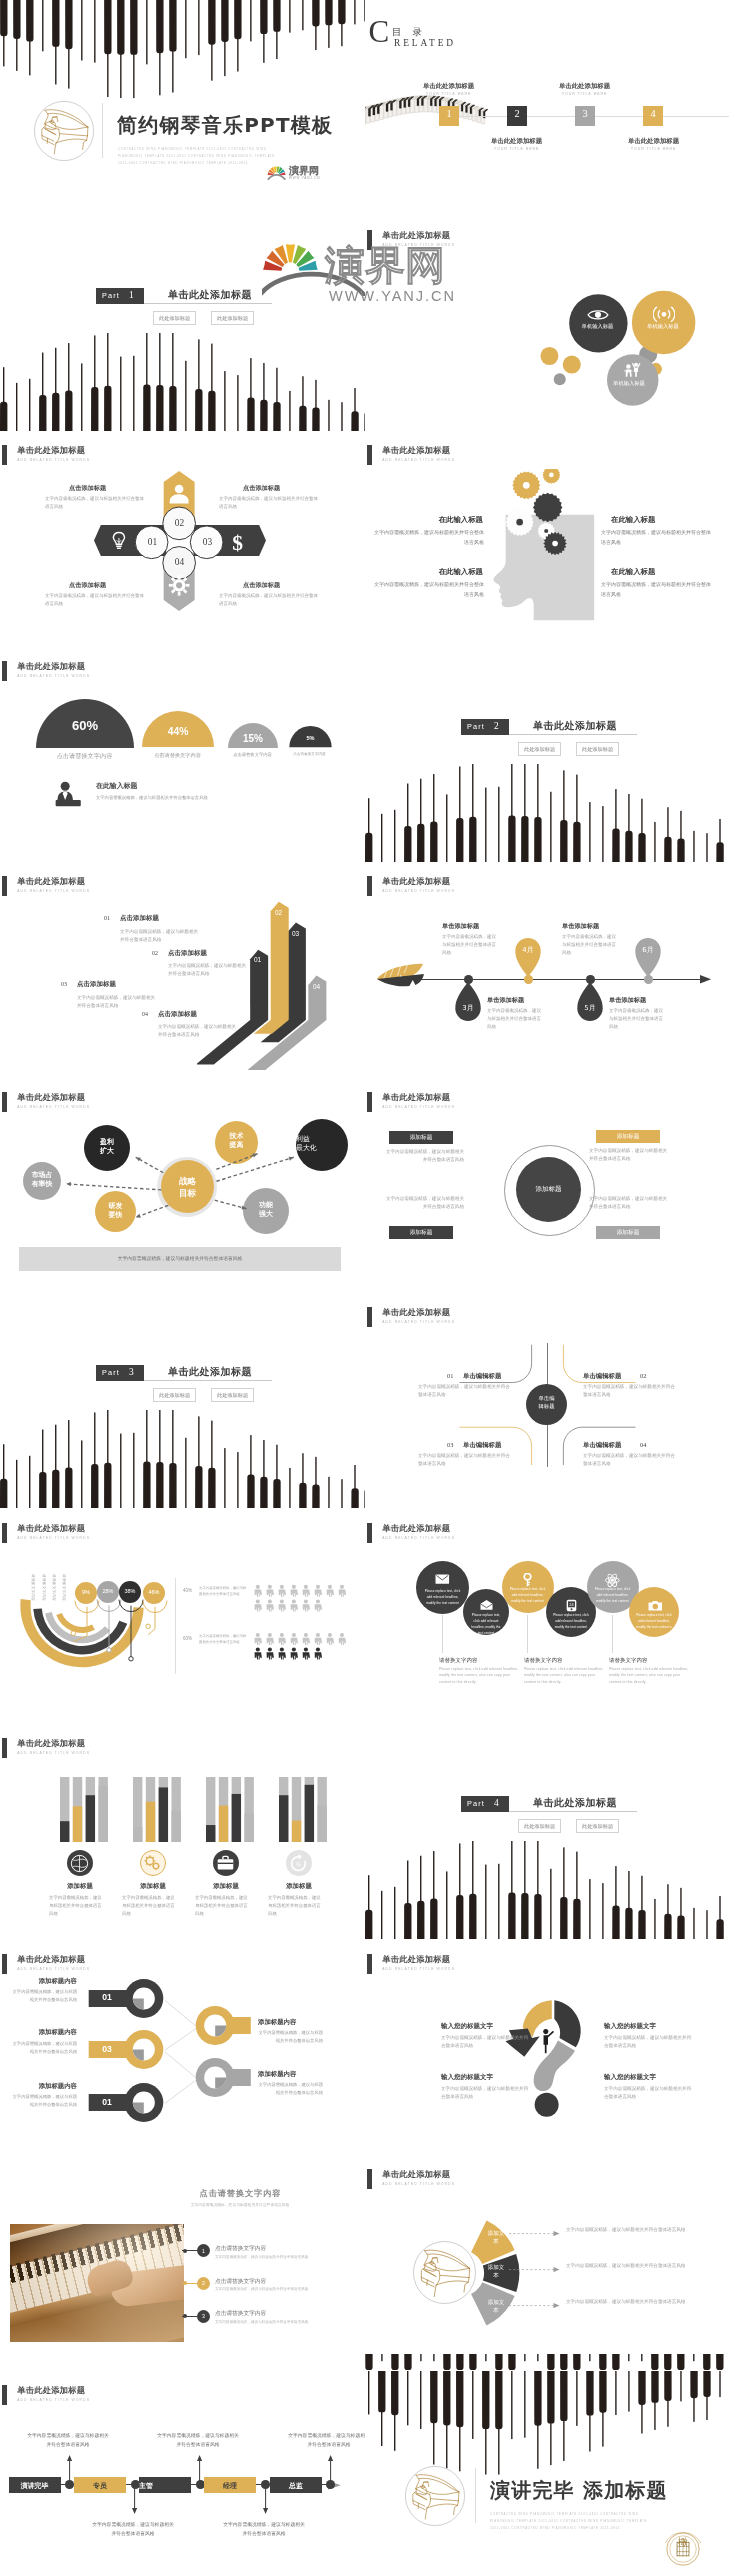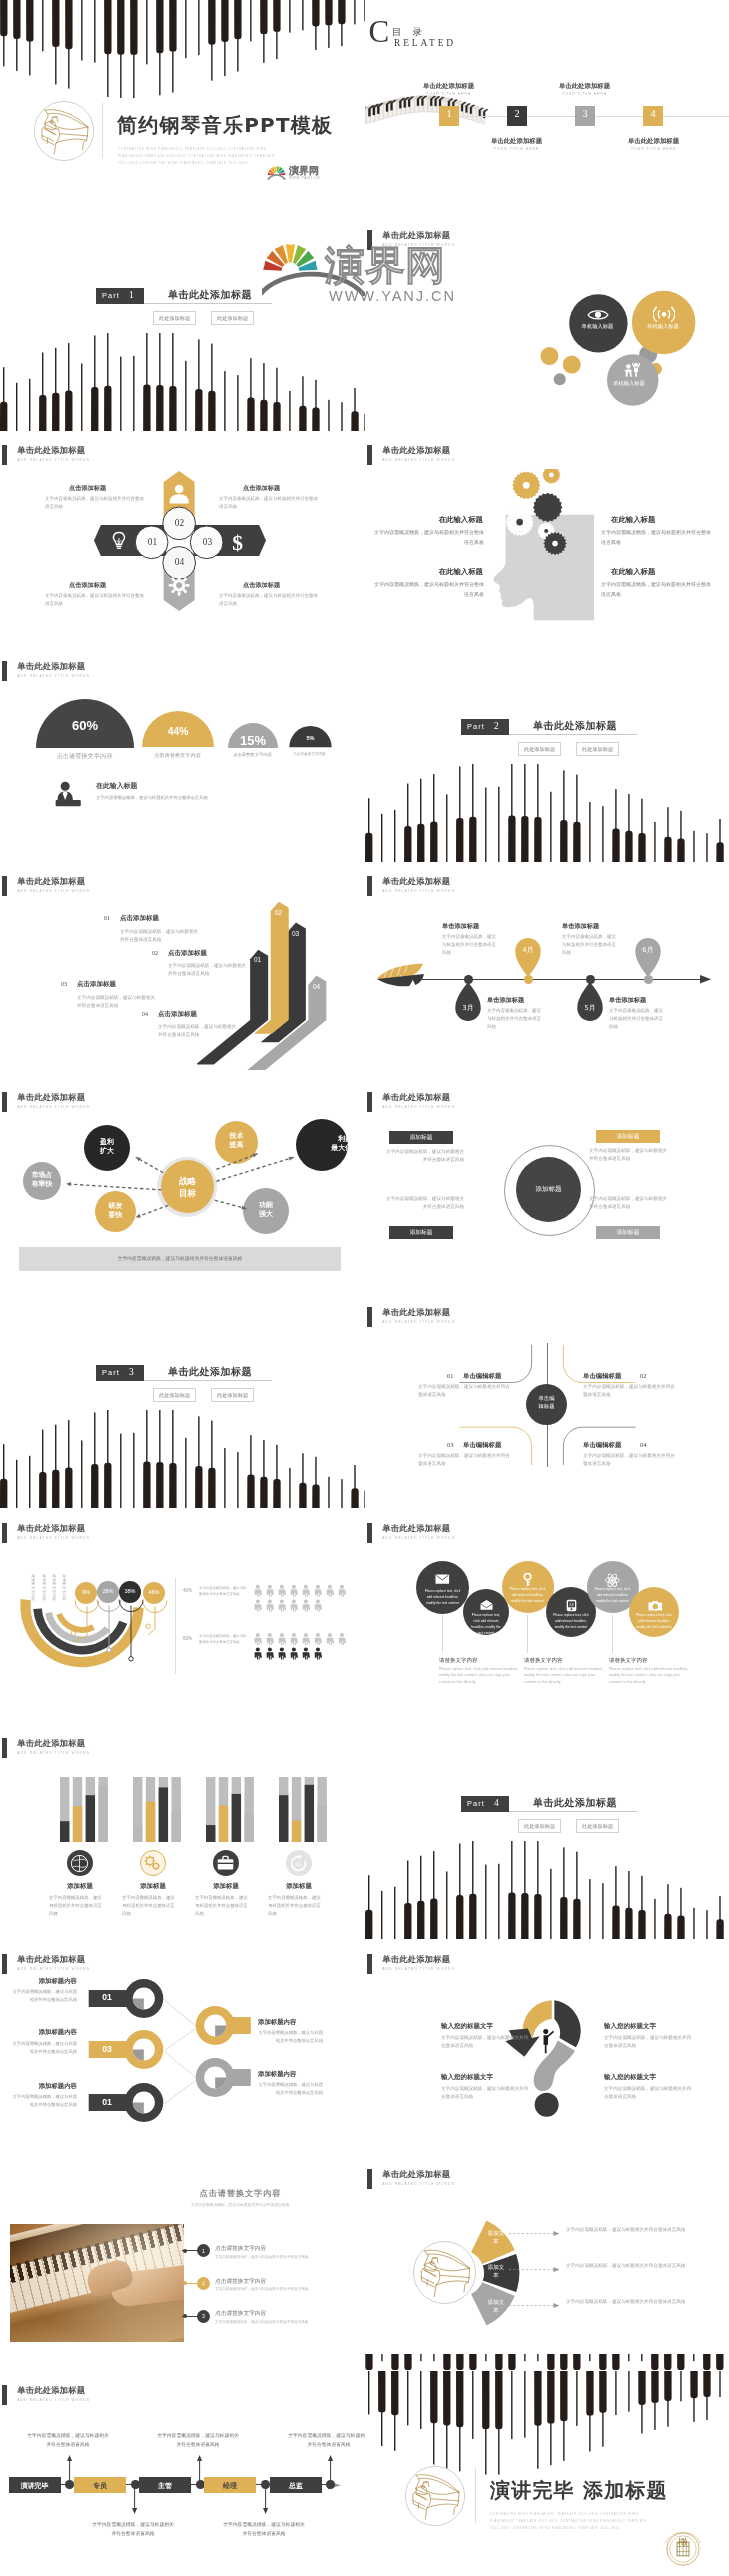--- a/index.html
+++ b/index.html
@@ -440,21 +440,21 @@
       <div class="abs" style="left:36px;top:71px;width:98px;text-align:center;font-size:13px;color:#fff;font-weight:bold;font-family:'Liberation Sans',sans-serif">60%</div>
       <div class="abs cn" style="left:33px;top:105px;width:103px;text-align:center;font-size:6.2px;color:#9a9a9a">点击请替换文字内容</div>
       <svg class="abs" style="left:142px;top:64px" width="72" height="37" viewBox="0 0 84 43">
         <path d="M0,42 a42,42 0 0 1 84,0 z" fill="#dfb157"></path>
       </svg>
       <div class="abs" style="left:142px;top:79px;width:72px;text-align:center;font-size:10.3px;color:#fff;font-weight:bold;font-family:'Liberation Sans',sans-serif">44%</div>
       <div class="abs cn" style="left:126px;top:105px;width:103px;text-align:center;font-size:5.2px;color:#9a9a9a">点击请替换文字内容</div>
       <svg class="abs" style="left:228px;top:76px" width="50" height="26" viewBox="0 0 58 30">
         <path d="M0,29 a29,29 0 0 1 58,0 z" fill="#a6a6a6"></path>
       </svg>
-      <div class="abs" style="left:228px;top:86px;width:50px;text-align:center;font-size:13px;color:#fff;font-weight:bold;font-family:'Liberation Sans',sans-serif">15%</div>
+      <div class="abs" style="left:228px;top:86px;width:50px;text-align:center;font-size:10px;color:#fff;font-weight:bold;font-family:'Liberation Sans',sans-serif">15%</div>
       <div class="abs cn" style="left:201px;top:105px;width:103px;text-align:center;font-size:4.3px;color:#9a9a9a">点击请替换文字内容</div>
       <svg class="abs" style="left:289px;top:79px" width="43" height="22" viewBox="0 0 50 26">
         <path d="M0,25 a25,25 0 0 1 50,0 z" fill="#3a3a3a"></path>
       </svg>
       <div class="abs" style="left:289px;top:88px;width:43px;text-align:center;font-size:5.6px;color:#fff;font-weight:bold;font-family:'Liberation Sans',sans-serif">5%</div>
       <div class="abs cn" style="left:258px;top:105px;width:103px;text-align:center;font-size:3.6px;color:#9a9a9a">点击请替换文字内容</div>
       <svg class="abs" style="left:53px;top:134px" width="33" height="26" viewBox="0 0 38 30">
  <circle cx="14" cy="6" r="5.2" fill="#3f3f3f"></circle>
  <path d="M5,22 q0,-10 9,-10 q9,0 9,10 z" fill="#3f3f3f"></path>
  <rect x="3" y="22" width="29" height="7" rx="1" fill="#3f3f3f"></rect>
@@ -617,21 +617,21 @@
       <div class="abs" style="left:161px;top:82px;width:53px;height:53px;border-radius:50%;background:#dfb157"></div>
       <div class="abs cn" style="left:161px;top:98px;width:53px;text-align:center;font-size:8.6px;color:#fff;font-weight:bold;line-height:1.35;white-space:pre-line">战略
 目标</div>
       <div class="abs" style="left:84px;top:47px;width:46px;height:46px;border-radius:50%;background:#272727"></div>
       <div class="abs cn" style="left:84px;top:60px;width:46px;text-align:center;font-size:6.9px;color:#fff;font-weight:bold;line-height:1.3;white-space:pre-line">盈利
 扩大</div>
       <div class="abs" style="left:215px;top:43px;width:43px;height:43px;border-radius:50%;background:#dfb157"></div>
       <div class="abs cn" style="left:215px;top:54px;width:43px;text-align:center;font-size:6.9px;color:#fff;font-weight:bold;line-height:1.3;white-space:pre-line">技术
 提高</div>
       <div class="abs" style="left:296px;top:41px;width:52px;height:52px;border-radius:50%;background:#272727"></div>
-      <div class="abs cn" style="left:296px;top:57px;width:56px;text-align:right;font-size:6.9px;color:#fff;font-weight:bold;line-height:1.3;white-space:pre-line">利益
+      <div class="abs cn" style="left:296px;top:57px;width:56px;text-align:left;font-size:6.9px;color:#fff;font-weight:normal;line-height:1.3;white-space:pre-line">利益
 最大化</div>
       <div class="abs" style="left:23px;top:84px;width:38px;height:38px;border-radius:50%;background:#a6a6a6"></div>
       <div class="abs cn" style="left:23px;top:93px;width:38px;text-align:center;font-size:6.9px;color:#fff;font-weight:bold;line-height:1.3;white-space:pre-line">市场占
 有率快</div>
       <div class="abs" style="left:95px;top:113px;width:41px;height:41px;border-radius:50%;background:#dfb157"></div>
       <div class="abs cn" style="left:95px;top:124px;width:41px;text-align:center;font-size:6.9px;color:#fff;font-weight:bold;line-height:1.3;white-space:pre-line">研发
 要快</div>
       <div class="abs" style="left:243px;top:110px;width:46px;height:46px;border-radius:50%;background:#a6a6a6"></div>
       <div class="abs cn" style="left:243px;top:123px;width:46px;text-align:center;font-size:6.9px;color:#fff;font-weight:bold;line-height:1.3;white-space:pre-line">功能
 强大</div>
@@ -1393,21 +1393,21 @@
       <div class="abs cn" style="left:26px;top:60px;width:84px;text-align:center;font-size:4.8px;color:#6e6e6e;line-height:1.9">文字内容需概况精炼，建议与标题相关并符合整体语言风格</div>
       <div class="abs" style="left:74px;top:106px;width:52px;height:16.3px;background:#dfb157"></div>
       <div class="abs cn" style="left:74px;top:110px;width:52px;text-align:center;font-size:6.9px;color:#3f3f3f;font-weight:bold">专员</div>
       <div class="abs" style="left:131px;top:109px;width:8.6px;height:8.6px;border-radius:50%;background:#3f3f3f"></div>
       <svg class="abs" style="left:132px;top:117px" width="5.2" height="26" viewBox="0 0 6 30">
         <path d="M3,0 V24" stroke="#3f3f3f" stroke-width="1.2"></path>
         <path d="M0,23 L3,30 L6,23 z" fill="#3f3f3f"></path>
       </svg>
       <div class="abs cn" style="left:91px;top:149px;width:84px;text-align:center;font-size:4.8px;color:#6e6e6e;line-height:1.9">文字内容需概况精炼，建议与标题相关并符合整体语言风格</div>
       <div class="abs" style="left:139px;top:106px;width:52px;height:16.3px;background:#3f3f3f"></div>
-      <div class="abs cn" style="left:139px;top:110px;width:52px;text-align:center;font-size:6.9px;color:#fff;font-weight:bold">主管</div>
+      <div class="abs cn" style="left:139px;top:110px;width:52px;font-size:6.9px;color:#fff;font-weight:bold">主管</div>
       <div class="abs" style="left:196px;top:109px;width:8.6px;height:8.6px;border-radius:50%;background:#3f3f3f"></div>
       <svg class="abs" style="left:197px;top:84px" width="5.2" height="26" viewBox="0 0 6 30">
         <path d="M3,30 V6" stroke="#3f3f3f" stroke-width="1.2"></path>
         <path d="M0,7 L3,0 L6,7 z" fill="#3f3f3f"></path>
       </svg>
       <div class="abs cn" style="left:156px;top:60px;width:84px;text-align:center;font-size:4.8px;color:#6e6e6e;line-height:1.9">文字内容需概况精炼，建议与标题相关并符合整体语言风格</div>
       <div class="abs" style="left:204px;top:106px;width:52px;height:16.3px;background:#dfb157"></div>
       <div class="abs cn" style="left:204px;top:110px;width:52px;text-align:center;font-size:6.9px;color:#3f3f3f;font-weight:bold">经理</div>
       <div class="abs" style="left:261px;top:109px;width:8.6px;height:8.6px;border-radius:50%;background:#3f3f3f"></div>
       <svg class="abs" style="left:263px;top:117px" width="5.2" height="26" viewBox="0 0 6 30">

